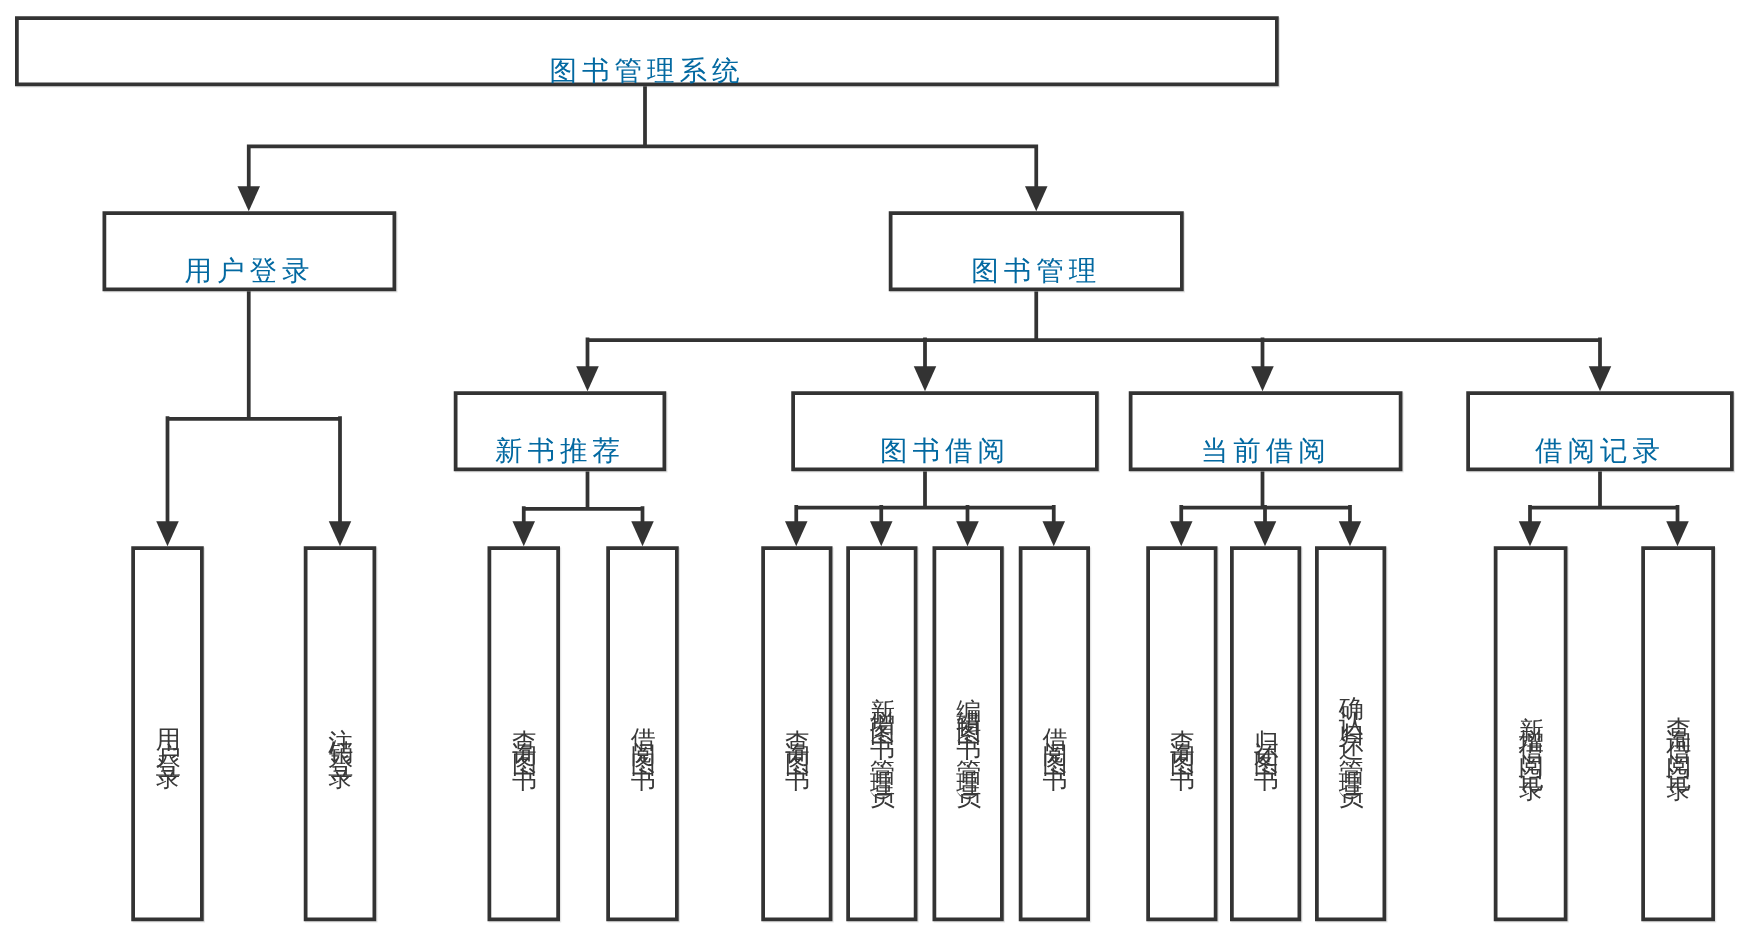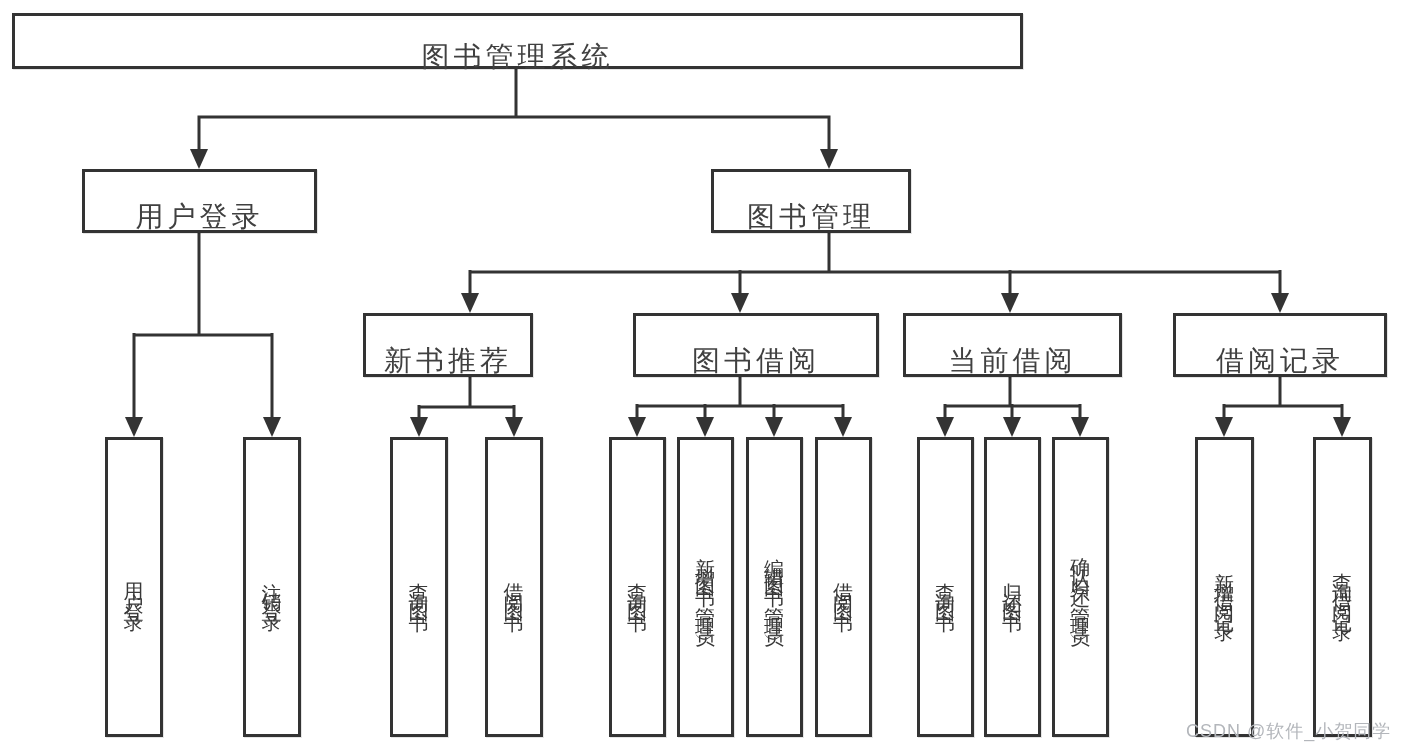--- a/index.html
+++ b/index.html
@@ -25,23 +25,23 @@
     position: absolute;
     box-sizing: border-box;
     background: #ffffff;
     border: 3px solid #333333;
     display: flex;
     align-items: center;
     justify-content: center;
     box-shadow: 1px 1px 0 rgba(0,0,0,0.10);
   }
   .hbox span {
-    font-size: 28px;
+    font-size: 22px;
     letter-spacing: 4px;
-    color: #404040;
+    color: #0369a1;
     white-space: nowrap;
     margin-top: 32px;
   }
   .vbox {
     position: absolute;
     box-sizing: border-box;
     top: 437px;
     height: 300px;
     background: #ffffff;
     border: 3px solid #333333;
@@ -115,21 +115,21 @@
     </g>
   </svg>
 
   <div class="hbox" style="left:12px; top:13px; width:1011px; height:56px;">
     <span>图书管理系统</span>
   </div>
 
   <div class="hbox" style="left:82px; top:169px; width:235px; height:64px;">
     <span>用户登录</span>
   </div>
-  <div class="hbox" style="left:711px; top:169px; width:200px; height:64px;">
+  <div class="hbox" style="left:711px; top:169px; width:236px; height:64px;">
     <span>图书管理</span>
   </div>
 
   <div class="hbox" style="left:363px; top:313px; width:170px; height:64px;">
     <span>新书推荐</span>
   </div>
   <div class="hbox" style="left:633px; top:313px; width:246px; height:64px;">
     <span>图书借阅</span>
   </div>
   <div class="hbox" style="left:903px; top:313px; width:219px; height:64px;">
@@ -176,15 +176,14 @@
     <span>确认归还（管理员）</span>
   </div>
 
   <div class="vbox" style="left:1195px; width:59px;">
     <span>新增借阅记录</span>
   </div>
   <div class="vbox" style="left:1313px; width:59px;">
     <span>查询借阅记录</span>
   </div>
 
-  <div class="watermark">CSDN @软件_小贺同学</div>
 
 </div>
 
 </body></html>

